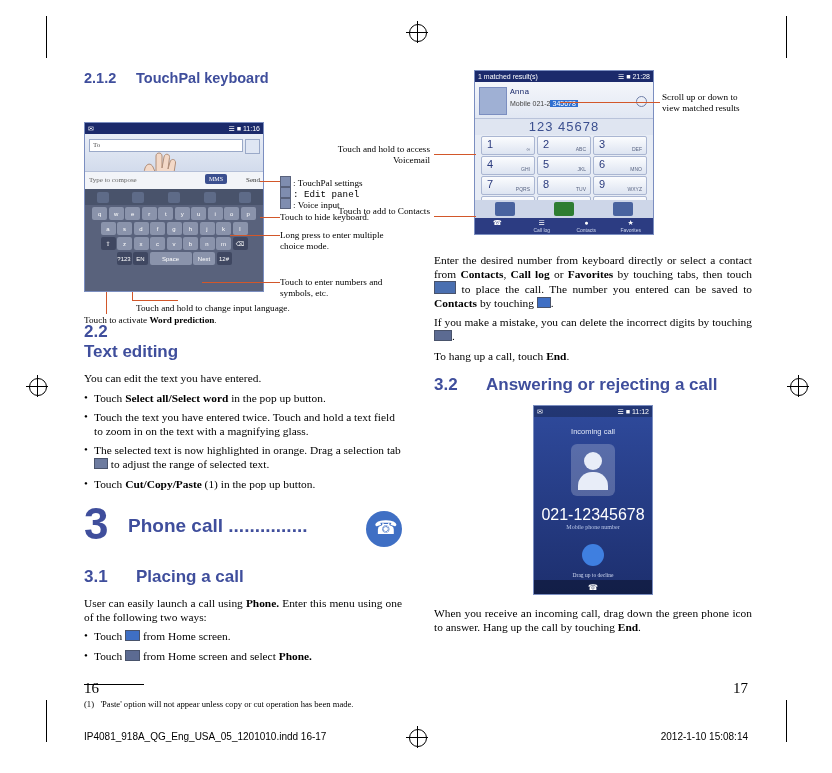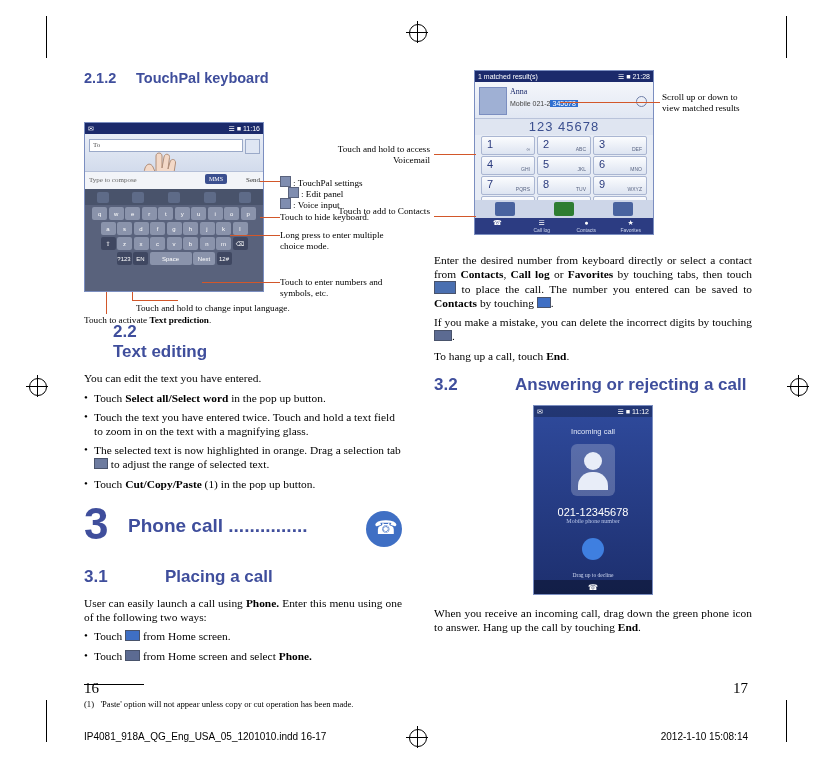--- a/index.html
+++ b/index.html
@@ -22,21 +22,21 @@
   
   .col{position:absolute;top:70px;width:318px;}
   .col-left{left:84px;}
   .col-right{left:434px;}
 
   
   .h2row{display:flex;align-items:baseline;margin:0 0 10px 0;}
   .h2num{color:#3f4e9c;font-weight:bold;font-size:14.5px;font-family:"Liberation Sans",sans-serif;width:52px;}
   .h2txt{color:#3f4e9c;font-weight:bold;font-size:14.5px;font-family:"Liberation Sans",sans-serif;}
   .h2big .h2num{font-size:17px;}
-  .h2big .h2txt{font-size:17px;margin-left:29px;}
+  .h2big .h2txt{font-size:17px;}
 
   p,li{font-size:11.4px;line-height:13.6px;}
   p{margin:0 0 6px 0;text-align:justify;}
   .bul{position:relative;padding-left:10px;margin:0 0 6px 0;font-size:11.4px;line-height:13.6px;text-align:left;}
   .bul:before{content:"\2022";position:absolute;left:0;top:-1px;font-size:11px;}
   b{font-weight:bold;}
 
   
   .shot{position:relative;border:1px solid #7b8ec0;box-sizing:border-box;}
   .statusbar{height:11px;background:#1b2a6b;color:#fff;font-size:7px;font-family:"Liberation Sans",sans-serif;display:flex;align-items:center;padding:0 3px;}
@@ -59,21 +59,21 @@
   #kbshot .krow{display:flex;justify-content:center;gap:1.5px;margin-bottom:2px;}
   #kbshot .key{background:#8a93ab;color:#fff;font-size:6px;font-family:"Liberation Sans",sans-serif;width:15px;height:13px;display:flex;align-items:center;justify-content:center;border-radius:2px;}
   #kbshot .key.wide{width:22px;}
   #kbshot .key.space{width:42px;}
   #kbshot .key.dark{background:#3f4761;}
 
   
   #dialshot{position:absolute;left:40px;top:0;width:180px;height:165px;background:#e7ecf5;}
   #dialshot .contactrow{height:36px;background:linear-gradient(#f4f6fa,#e1e7f3);position:relative;border-bottom:1px solid #b9c3da;}
   #dialshot .av{position:absolute;left:4px;top:5px;width:26px;height:26px;background:#9fb0d4;border:1px solid #7b8ec0;}
-  #dialshot .nm{position:absolute;left:35px;top:5px;font-size:8px;color:#1b2a6b;font-family:Liberation Serif, serif;}
+  #dialshot .nm{position:absolute;left:35px;top:5px;font-size:8px;color:#1b2a6b;font-family:Liberation Mono, monospace;}
   #dialshot .mb{position:absolute;left:35px;top:18px;font-size:7px;color:#444;font-family:"Liberation Sans",sans-serif;}
   #dialshot .mb em{background:#2f6fd0;color:#fff;font-style:normal;padding:0 2px;}
   #dialshot .arrowr{position:absolute;right:6px;top:14px;width:9px;height:9px;border:1px solid #6f7fa8;border-radius:50%;}
   #dialshot .numdisp{height:16px;background:#dfe5f1;color:#3b4f8f;font-size:13px;font-family:"Liberation Sans",sans-serif;text-align:center;letter-spacing:1px;line-height:16px;}
   #dialshot .pad{padding:1px 6px 0 6px;}
   #dialshot .prow{display:flex;justify-content:space-between;margin-bottom:1px;}
   #dialshot .pk{width:52px;height:17px;background:linear-gradient(#fbfcfe,#dde4f1);border:1px solid #aab6d2;border-radius:2px;position:relative;}
   #dialshot .pk .d{position:absolute;left:5px;top:1px;font-size:11px;color:#2a3a7d;font-family:"Liberation Sans",sans-serif;}
   #dialshot .pk .s{position:absolute;right:4px;bottom:2px;font-size:5px;color:#5a6684;font-family:"Liberation Sans",sans-serif;}
   #dialshot .actions{position:absolute;left:0;right:0;bottom:16px;height:18px;background:#cdd6e8;display:flex;align-items:center;justify-content:space-around;}
@@ -81,21 +81,21 @@
   #dialshot .tabbar{position:absolute;left:0;right:0;bottom:0;height:16px;background:#2c3c82;display:flex;}
   #dialshot .tab{flex:1;color:#cfd8ef;font-size:5px;text-align:center;font-family:"Liberation Sans",sans-serif;padding-top:9px;position:relative;}
   #dialshot .tab .gl{position:absolute;left:50%;top:1px;transform:translateX(-50%);font-size:7px;color:#fff;}
 
   
   #incoming{position:relative;margin:0 auto;width:120px;height:190px;background:linear-gradient(#2f4a9c,#1d2f6e);}
   #incoming .ttl{color:#dfe6f6;font-size:7.5px;text-align:center;margin-top:10px;font-family:"Liberation Sans",sans-serif;}
   #incoming .bigav{margin:8px auto 0;width:44px;height:52px;background:rgba(255,255,255,.22);border-radius:6px;position:relative;}
   #incoming .bigav .head{position:absolute;left:13px;top:8px;width:18px;height:18px;border-radius:50%;background:#e8edf8;}
   #incoming .bigav .body{position:absolute;left:7px;top:28px;width:30px;height:18px;border-radius:14px 14px 0 0;background:#e8edf8;}
-  #incoming .num{color:#ffffff;font-size:11px;text-align:center;margin-top:10px;font-family:"Liberation Sans",sans-serif;}
+  #incoming .num{color:#ffffff;font-size:16px;text-align:center;margin-top:10px;font-family:"Liberation Sans",sans-serif;}
   #incoming .sub{color:#b9c6e8;font-size:6px;text-align:center;}
   #incoming .greenicon{margin:14px auto 0;width:22px;height:22px;border-radius:50%;background:#3f7fe0;position:relative;}
   #incoming .hint{color:#cfd8f0;font-size:5.5px;text-align:center;position:absolute;bottom:16px;width:100%;}
   #incoming .redbar{position:absolute;left:0;right:0;bottom:0;height:14px;background:rgba(0,0,0,.35);display:flex;align-items:center;justify-content:center;}
 
   
   .callout{position:absolute;font-size:9.2px;line-height:11px;font-family:"Liberation Serif",serif;}
   .lead{position:absolute;background:#d2572a;height:1px;}
   .lead-v{position:absolute;background:#d2572a;width:1px;}
 
@@ -235,33 +235,33 @@
       <div class="lead" style="left:176px;top:121px;width:20px;"></div>
       <div class="lead" style="left:146px;top:139px;width:50px;"></div>
       <div class="lead" style="left:118px;top:186px;width:78px;"></div>
       <div class="lead" style="left:48px;top:204px;width:46px;"></div>
       <div class="lead-v" style="left:48px;top:196px;height:9px;"></div>
       <div class="lead-v" style="left:22px;top:196px;height:22px;"></div>
 
       <div class="kbnote" style="left:196px;top:80px;">
         <span class="icoimg"></span><span>: TouchPal settings</span>
       </div>
-      <div class="kbnote" style="left:204px;top:91px;">
+      <div class="kbnote" style="left:196px;top:91px;font-family:Liberation Mono, monospace;">
         <span class="icoimg"></span><span>: Edit panel</span>
       </div>
       <div class="kbnote" style="left:196px;top:102px;">
         <span class="icoimg"></span><span>: Voice input</span>
       </div>
       <div class="kbnote" style="left:196px;top:116px;">Touch to hide keyboard.</div>
       <div class="kbnote" style="left:196px;top:134px;">Long press to enter multiple choice mode.</div>
       <div class="kbnote" style="left:196px;top:181px;">Touch to enter numbers and symbols, etc.</div>
       <div class="kbnote" style="left:52px;top:207px;">Touch and hold to change input language.</div>
 
       <div class="kbnote" style="left:0;top:219px;">
-        <span>Touch to activate </span><b>Text prediction</b><span>.</span>
+        <span>Touch to activate </span><b>Word prediction</b><span>.</span>
       </div>
     </div>
 
     <div class="h2row h2big" style="margin-top:14px;flex-direction:column;">
       <span class="h2num">2.2</span>
       <span class="h2txt">Text editing</span>
     </div>
 
     <p>You can edit the text you have entered.</p>
 

